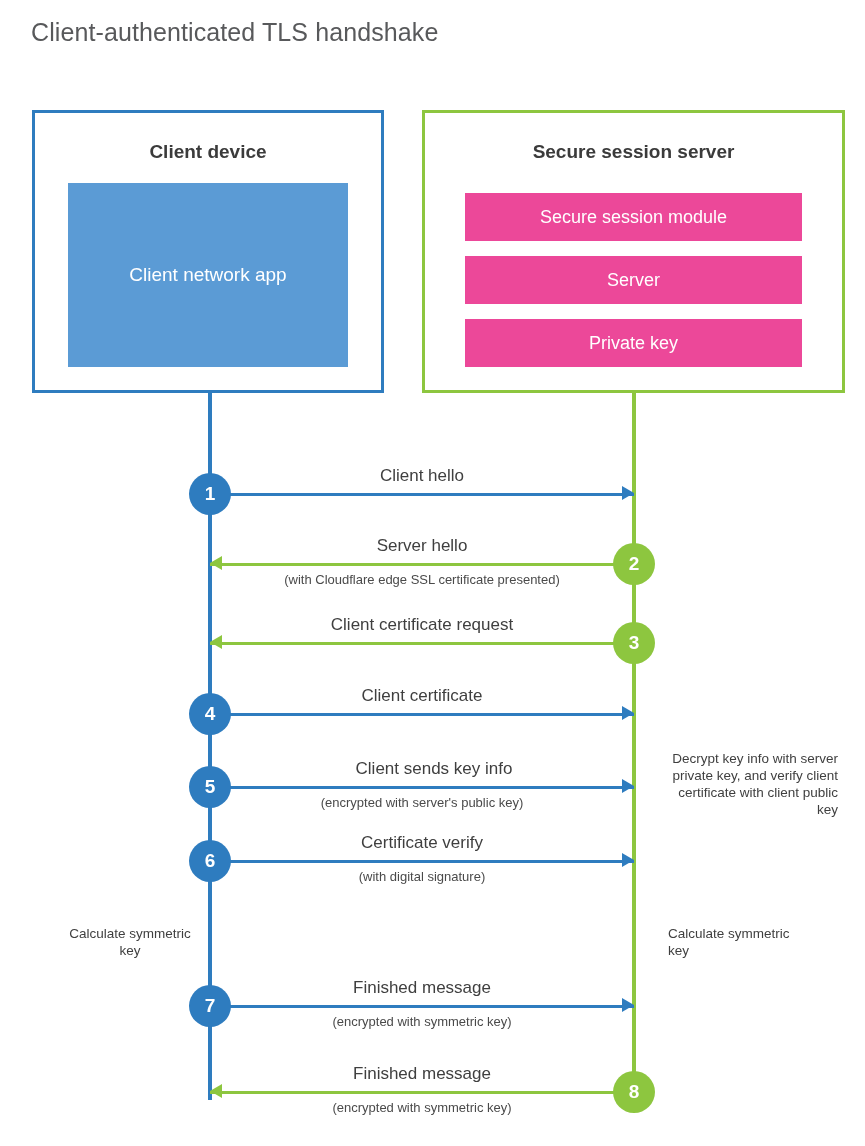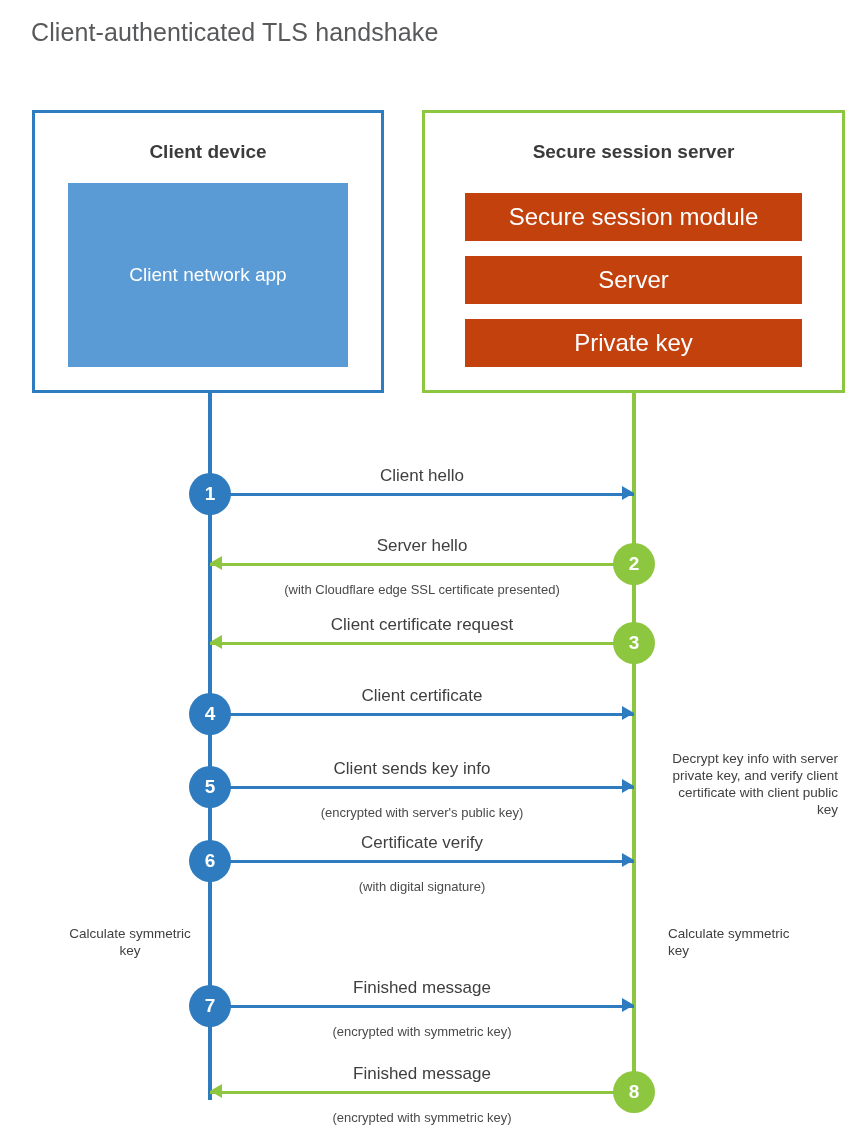--- a/index.html
+++ b/index.html
@@ -81,23 +81,23 @@
     align-items: center;
     justify-content: center;
     text-align: center;
   }
 
   .server-bar {
     position: absolute;
     left: 40px;
     width: 337px;
     height: 48px;
-    background: #c2410c;
+    background: #ec4899;
     color: #ffffff;
-    font-size: 24px;
+    font-size: 18px;
     display: flex;
     align-items: center;
     justify-content: center;
     text-align: center;
   }
   .server-bar.b0 { top: 80px; }
   .server-bar.b1 { top: 143px; }
   .server-bar.b2 { top: 206px; }
 
   
@@ -150,21 +150,20 @@
     font-size: 17px;
     color: #3f3f3f;
     white-space: nowrap;
   }
   .msg-sub {
     position: absolute;
     text-align: center;
     font-size: 13px;
     color: #4a4a4a;
     white-space: nowrap;
-    margin-top: 10px;
   }
 
   
   .side-note {
     position: absolute;
     font-size: 13.5px;
     line-height: 17px;
     color: #3f3f3f;
   }
   .side-note.note-decrypt {
@@ -226,21 +225,21 @@
       <div class="arrow-head left green" style="top: 635px; left: 210px;"></div>
       <div class="step-circle green" style="top: 622px; left: 613px;">3</div>
       <div class="msg-label" style="left: 210px; width: 424px; top: 615px;">Client certificate request</div>
       <div class="arrow-line blue" style="left: 210px; width: 424px; top: 713px;"></div>
       <div class="arrow-head right blue" style="top: 706px; left: 622px;"></div>
       <div class="step-circle blue" style="top: 693px; left: 189px;">4</div>
       <div class="msg-label" style="left: 210px; width: 424px; top: 686px;">Client certificate</div>
       <div class="arrow-line blue" style="left: 210px; width: 424px; top: 786px;"></div>
       <div class="arrow-head right blue" style="top: 779px; left: 622px;"></div>
       <div class="step-circle blue" style="top: 766px; left: 189px;">5</div>
-      <div class="msg-label" style="left: 200px; width: 424px; top: 759px;">Client sends key info</div>
+      <div class="msg-label" style="left: 222px; width: 424px; top: 759px;">Client sends key info</div>
       <div class="msg-sub" style="left: 180px; width: 484px; top: 795px;">(encrypted with server's public key)</div>
       <div class="arrow-line blue" style="left: 210px; width: 424px; top: 860px;"></div>
       <div class="arrow-head right blue" style="top: 853px; left: 622px;"></div>
       <div class="step-circle blue" style="top: 840px; left: 189px;">6</div>
       <div class="msg-label" style="left: 210px; width: 424px; top: 833px;">Certificate verify</div>
       <div class="msg-sub" style="left: 180px; width: 484px; top: 869px;">(with digital signature)</div>
       <div class="arrow-line blue" style="left: 210px; width: 424px; top: 1005px;"></div>
       <div class="arrow-head right blue" style="top: 998px; left: 622px;"></div>
       <div class="step-circle blue" style="top: 985px; left: 189px;">7</div>
       <div class="msg-label" style="left: 210px; width: 424px; top: 978px;">Finished message</div>

